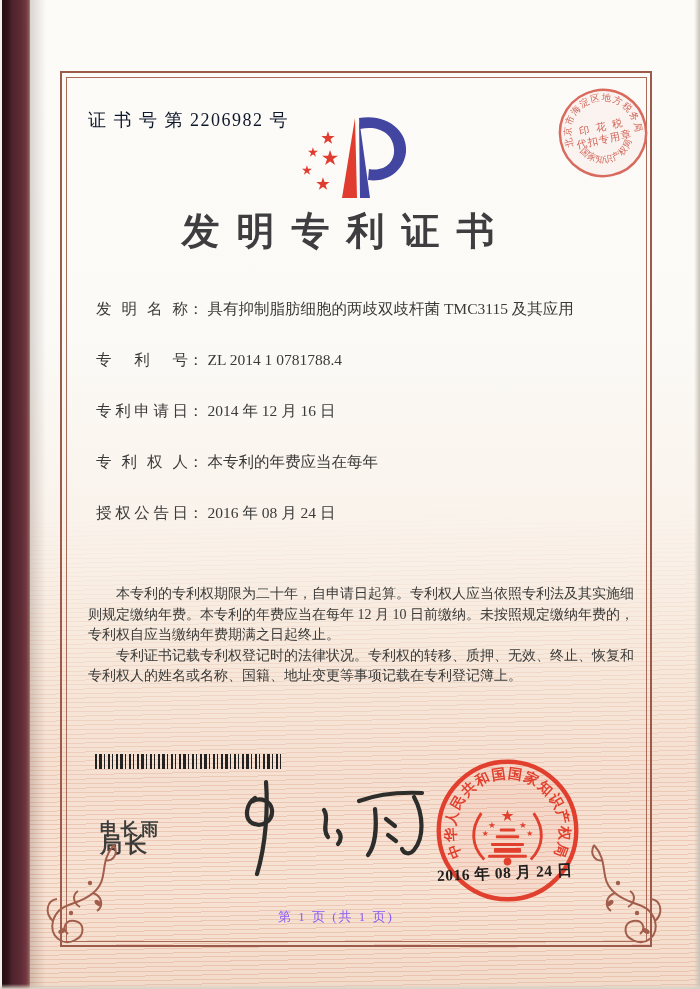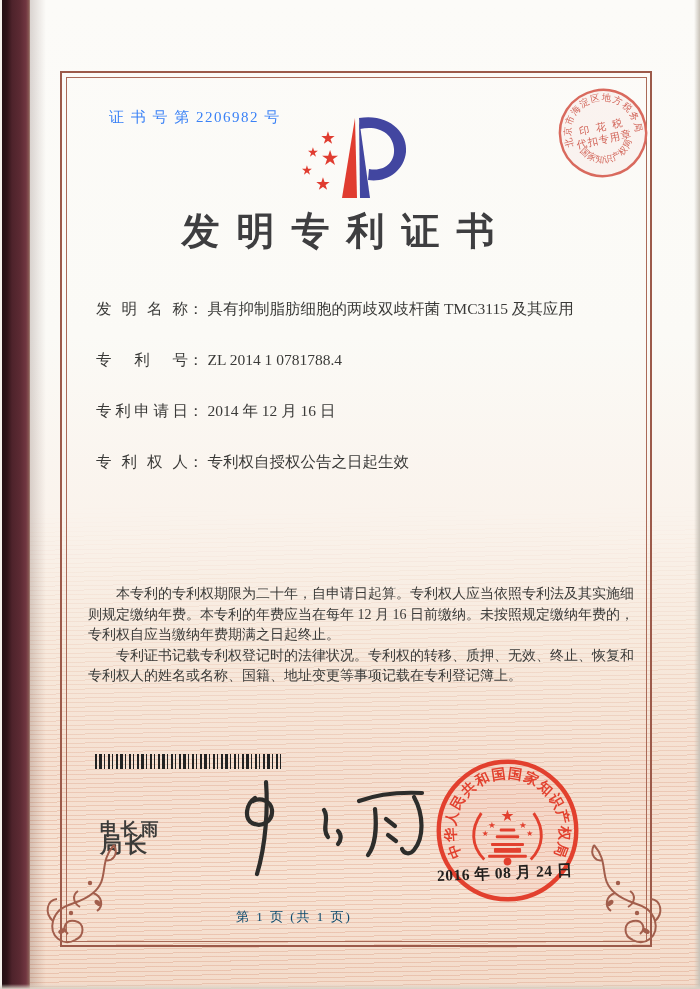--- a/index.html
+++ b/index.html
@@ -26,21 +26,21 @@
   .edge-right { position:absolute; right:0; top:0; bottom:0; width:6px;
     background:linear-gradient(270deg,#c8c2b8, rgba(200,194,184,0)); }
   .edge-bottom { position:absolute; left:0; right:0; bottom:0; height:5px;
     background:linear-gradient(0deg,#d9d2c6, rgba(217,210,198,0)); }
 
   
   .frame { position:absolute; left:60px; top:71px; width:592px; height:876px;
     border:2.5px solid #9c5a4a; }
   .frame-inner { position:absolute; inset:3.5px; border:1px solid #aa6a58; }
 
-  .cert-number { position:absolute; left:109px; top:108px; font-size:15px; color:#3b82f6; letter-spacing:1.5px; }
+  .cert-number { position:absolute; left:88px; top:108px; font-size:18px; color:#0f172a; letter-spacing:1.5px; }
 
   .logo { position:absolute; left:298px; top:110px; }
 
   .title { position:absolute; left:62px; top:206px; width:552px; text-align:center;
     font-size:38px; font-weight:700; color:#3e3e40; letter-spacing:17px; text-indent:17px; }
 
   .fields { position:absolute; left:96px; top:297px; display:flex; flex-direction:column; row-gap:28px; }
   .field-row { font-size:15.5px; color:#3a3a38; line-height:23px; white-space:nowrap; }
   .flabel { display:inline-block; width:92px; text-align:justify; text-align-last:justify; }
   .fcolon { display:inline-block; margin-right:4px; }
@@ -65,22 +65,22 @@
 
   .seal { position:absolute; left:430px; top:753px; }
   .seal-date { position:absolute; left:437px; top:863px; font-size:15.5px; font-weight:600; color:#22201e;
     letter-spacing:0.5px; transform:rotate(-2.5deg); white-space:nowrap; }
 
   .tax-stamp { position:absolute; left:556px; top:86px; transform:rotate(-12deg); }
 
   .flourish-left  { position:absolute; left:40px;  top:843px; }
   .flourish-right { position:absolute; left:586px; top:843px; transform:scaleX(-1); }
 
-  .footer { position:absolute; left:236px; top:908px; width:200px; text-align:left;
-    font-size:13px; color:#0c4a6e; letter-spacing:2px; white-space:nowrap; }
+  .footer { position:absolute; left:236px; top:908px; width:200px; text-align:center;
+    font-size:13px; color:#8b5cf6; letter-spacing:2px; white-space:nowrap; }
 
   svg text { font-family:"Liberation Serif","DejaVu Serif",serif; }
 </style>
 </head>
 <body>
 
 <div class="photo">
   <div class="paper"></div>
   <div class="texture"></div>
 
@@ -109,26 +109,29 @@
     <div class="field-row">
       <span class="flabel">发明名称</span><span class="fcolon">：</span><span class="fvalue">具有抑制脂肪细胞的两歧双歧杆菌 TMC3115 及其应用</span>
     </div>
     <div class="field-row">
       <span class="flabel">专利号</span><span class="fcolon">：</span><span class="fvalue">ZL 2014 1 0781788.4</span>
     </div>
     <div class="field-row">
       <span class="flabel">专利申请日</span><span class="fcolon">：</span><span class="fvalue">2014 年 12 月 16 日</span>
     </div>
     <div class="field-row">
-      <span class="flabel">专利权人</span><span class="fcolon">：</span><span class="fvalue">专利权自授权公告之日起生效</span>
+      <span class="flabel">专利权人</span><span class="fcolon">：</span><span class="fvalue">本专利的年费应当在每年</span>
+    </div>
+    <div class="field-row">
+      <span class="flabel">授权公告日</span><span class="fcolon">：</span><span class="fvalue">2016 年 08 月 24 日</span>
     </div>
   </div>
 
   <div class="body-text">
-    <p>本专利的专利权期限为二十年，自申请日起算。专利权人应当依照专利法及其实施细则规定缴纳年费。本专利的年费应当在每年 12 月 16 日前缴纳。未按照规定缴纳年费的，专利权自应当缴纳年费期满之日起终止。</p>
+    <p>本专利的专利权期限为二十年，自申请日起算。专利权人应当依照专利法及其实施细则规定缴纳年费。本专利的年费应当在每年 12 月 10 日前缴纳。未按照规定缴纳年费的，专利权自应当缴纳年费期满之日起终止。</p>
     <p>专利证书记载专利权登记时的法律状况。专利权的转移、质押、无效、终止、恢复和专利权人的姓名或名称、国籍、地址变更等事项记载在专利登记簿上。</p>
   </div>
 
   <div class="barcode"></div>
 
   <div class="signer-title">局长</div>
   <div class="signer-name">申长雨</div>
 
   <svg class="signature" width="215" height="118" viewBox="0 0 215 118">
     <g fill="none" stroke="#2d2d2b" stroke-width="4.2" stroke-linecap="round" stroke-linejoin="round">

